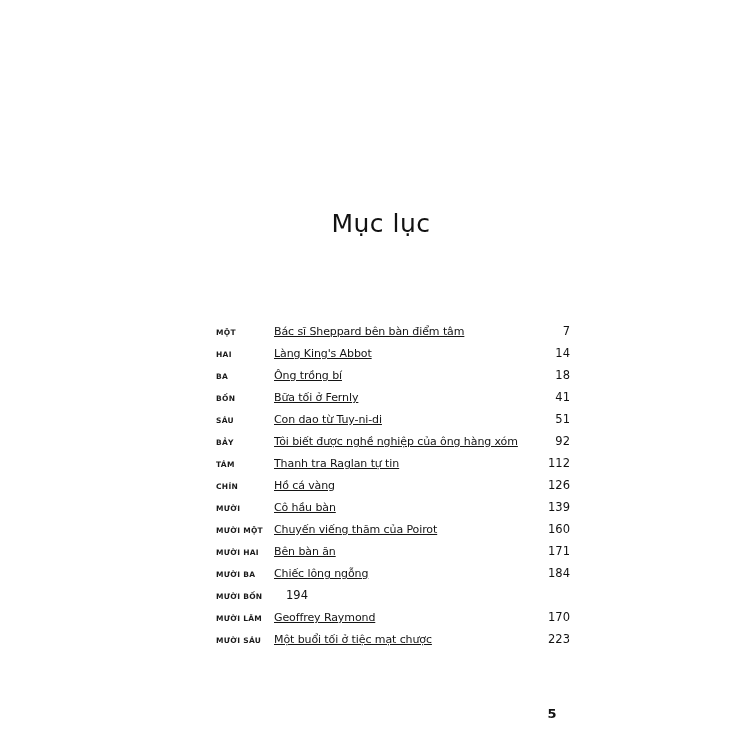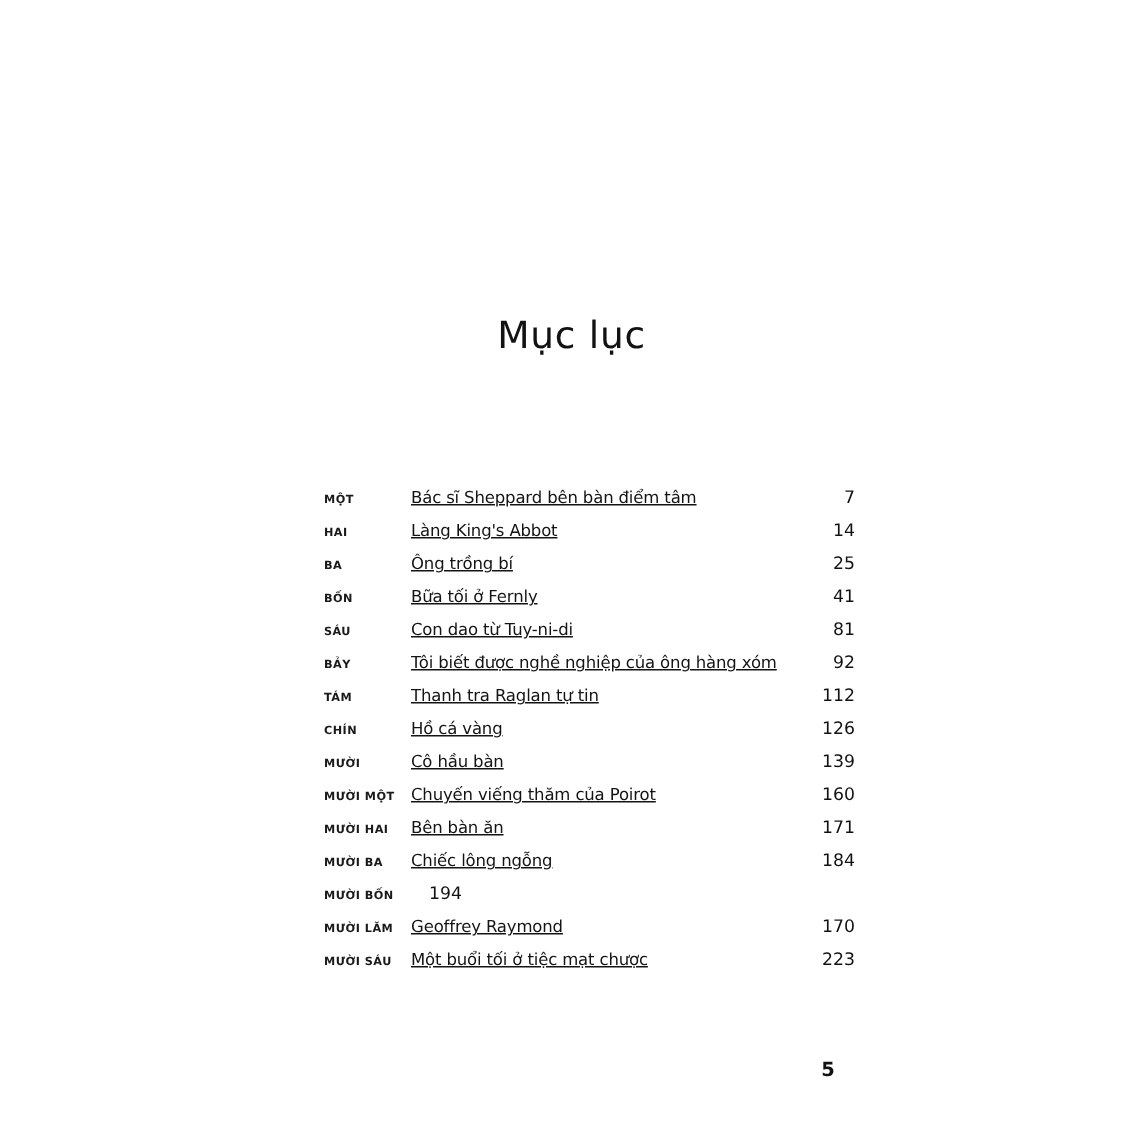--- a/index.html
+++ b/index.html
@@ -92,31 +92,31 @@
         <span class="toc-page">7</span>
       </div>
       <div class="toc-row">
         <span class="toc-label">HAI</span>
         <span class="toc-title">Làng King's Abbot</span>
         <span class="toc-page">14</span>
       </div>
       <div class="toc-row">
         <span class="toc-label">BA</span>
         <span class="toc-title">Ông trồng bí</span>
-        <span class="toc-page">25</span>
+        <span class="toc-page">18</span>
       </div>
       <div class="toc-row">
         <span class="toc-label">BỐN</span>
         <span class="toc-title">Bữa tối ở Fernly</span>
         <span class="toc-page">41</span>
       </div>
       <div class="toc-row">
         <span class="toc-label">SÁU</span>
         <span class="toc-title">Con dao từ Tuy-ni-di</span>
-        <span class="toc-page">81</span>
+        <span class="toc-page">51</span>
       </div>
       <div class="toc-row">
         <span class="toc-label">BẢY</span>
         <span class="toc-title">Tôi biết được nghề nghiệp của ông hàng xóm</span>
         <span class="toc-page">92</span>
       </div>
       <div class="toc-row">
         <span class="toc-label">TÁM</span>
         <span class="toc-title">Thanh tra Raglan tự tin</span>
         <span class="toc-page">112</span>

